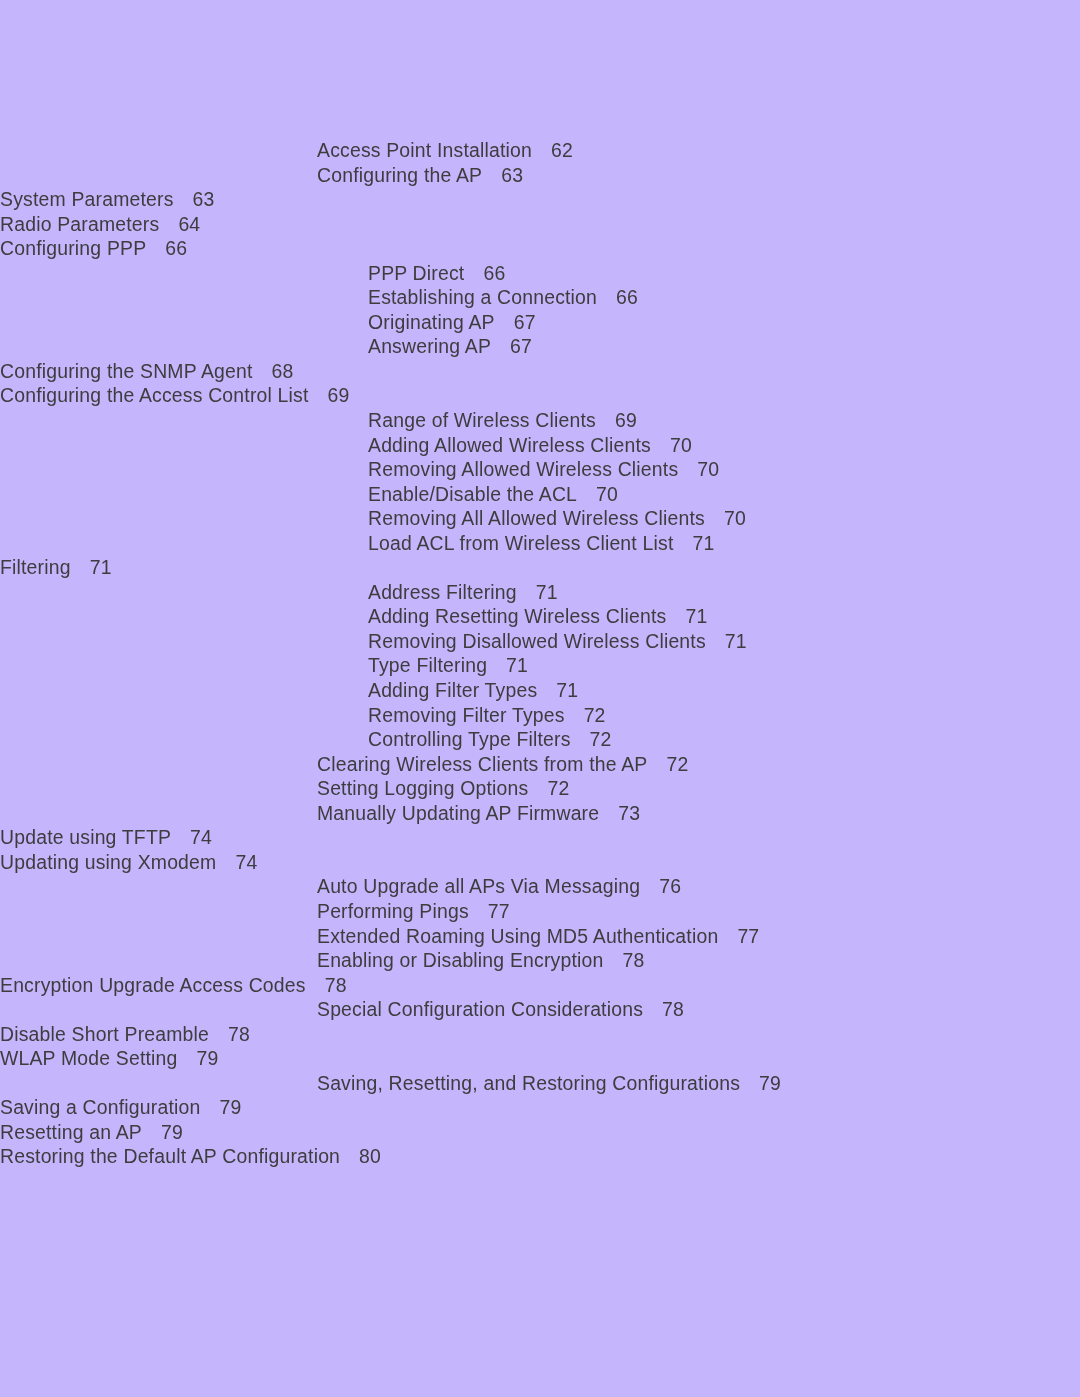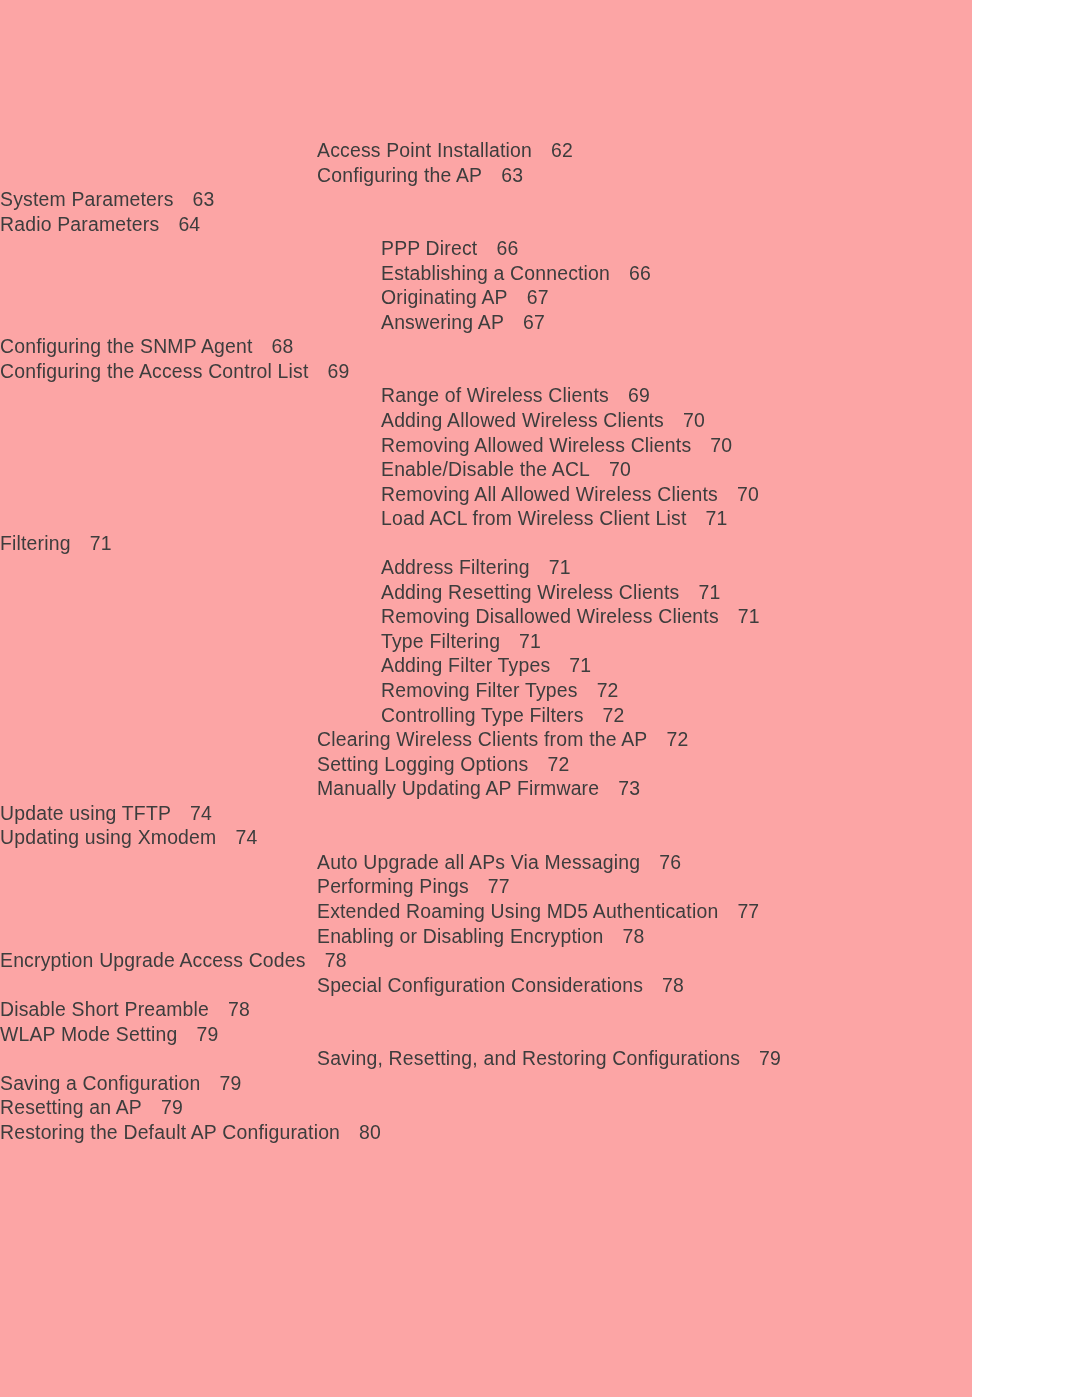--- a/index.html
+++ b/index.html
@@ -13,23 +13,23 @@
     height: 1397px;
     position: relative;
     overflow: hidden;
     font-family: "Liberation Sans", "DejaVu Sans", sans-serif;
     -webkit-font-smoothing: antialiased;
   }
   .page {
     position: absolute;
     top: 0;
     left: 0;
-    width: 972px;
+    width: 1080px;
     height: 1397px;
-    background: #fca5a5;
+    background: #c4b5fd;
   }
   .toc {
     position: absolute;
     left: 0;
     top: 138px;
     width: 1080px;
   }
   .toc-entry {
     display: block;
     white-space: nowrap;
@@ -42,31 +42,32 @@
   .toc-entry .title {
     display: inline;
   }
   .toc-entry .page-num {
     display: inline;
     margin-left: 19px;
   }
   
   .lvl-1 { padding-left: 317px; }
   .lvl-2 { }
-  .lvl-3 { padding-left: 368px; margin-left: 13px; }
+  .lvl-3 { padding-left: 368px; }
 </style>
 </head>
 <body>
 
 <div class="page">
   <div class="toc" id="toc-list">
       <div class="toc-entry lvl-1"><span class="title">Access Point Installation</span><span class="page-num">62</span></div>
       <div class="toc-entry lvl-1"><span class="title">Configuring the AP</span><span class="page-num">63</span></div>
       <div class="toc-entry lvl-2"><span class="title">System Parameters</span><span class="page-num">63</span></div>
       <div class="toc-entry lvl-2"><span class="title">Radio Parameters</span><span class="page-num">64</span></div>
+      <div class="toc-entry lvl-2"><span class="title">Configuring PPP</span><span class="page-num">66</span></div>
       <div class="toc-entry lvl-3"><span class="title">PPP Direct</span><span class="page-num">66</span></div>
       <div class="toc-entry lvl-3"><span class="title">Establishing a Connection</span><span class="page-num">66</span></div>
       <div class="toc-entry lvl-3"><span class="title">Originating AP</span><span class="page-num">67</span></div>
       <div class="toc-entry lvl-3"><span class="title">Answering AP</span><span class="page-num">67</span></div>
       <div class="toc-entry lvl-2"><span class="title">Configuring the SNMP Agent</span><span class="page-num">68</span></div>
       <div class="toc-entry lvl-2"><span class="title">Configuring the Access Control List</span><span class="page-num">69</span></div>
       <div class="toc-entry lvl-3"><span class="title">Range of Wireless Clients</span><span class="page-num">69</span></div>
       <div class="toc-entry lvl-3"><span class="title">Adding Allowed Wireless Clients</span><span class="page-num">70</span></div>
       <div class="toc-entry lvl-3"><span class="title">Removing Allowed Wireless Clients</span><span class="page-num">70</span></div>
       <div class="toc-entry lvl-3"><span class="title">Enable/Disable the ACL</span><span class="page-num">70</span></div>

